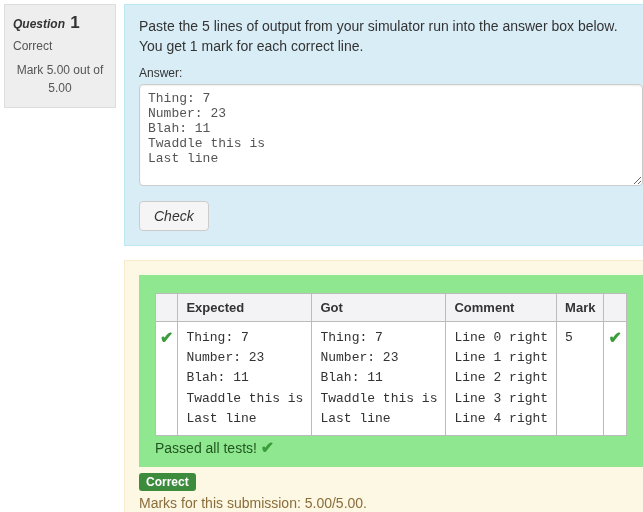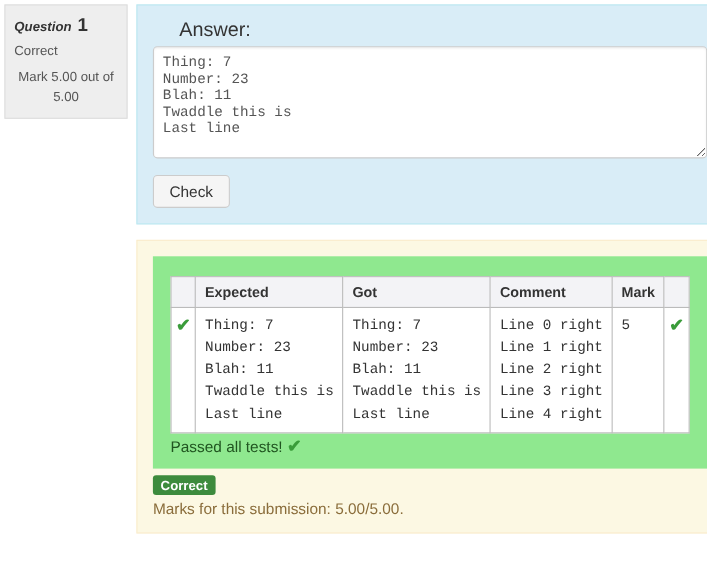--- a/index.html
+++ b/index.html
@@ -28,21 +28,21 @@
   .qinfo .state { margin-bottom: 8px; }
   .qinfo .mark { line-height: 1.5; text-align: center; }
   .rightcol { flex: 1 1 auto; display:flex; flex-direction:column; gap:14px; }
   .content-box {
     background: #d9edf7;
     border: 1px solid #bce8f1;
     color: #333;
     padding: 12px 14px 14px 14px;
   }
   .qtext { font-size: 14px; margin-bottom: 10px; color:#333; line-height:1.4; }
-  .anslabel { font-size: 18px; margin-bottom: 4px; margin-left: 24px; }
+  .anslabel { font-size: 12px; margin-bottom: 4px; }
   .answerarea {
     width: 100%;
     height: 102px;
     border: 1px solid #ccc;
     border-radius: 4px;
     background: #fff;
     padding: 6px 8px;
     font-family: "Courier New", Courier, monospace;
     font-size: 13px;
     color: #555;
@@ -51,20 +51,21 @@
   }
   .checkbtn-wrap { margin-top: 12px; }
   .checkbtn {
     background: #f5f5f5;
     border: 1px solid #ccc;
     border-radius: 4px;
     padding: 6px 14px;
     font-size: 14px;
     color: #333;
     cursor: pointer;
+    font-style: italic;
   }
   .outcome-box {
     background: #fcf8e3;
     border: 1px solid #faebcc;
     padding: 14px;
   }
   .result-wrap {
     background: #8fe88f;
     padding: 18px 16px 10px 16px;
   }
@@ -130,20 +131,21 @@
     <div class="qline">
       <span class="qlabel">Question</span>
       <span class="qnum">1</span>
     </div>
     <div class="state">Correct</div>
     <div class="mark">Mark 5.00 out of 5.00</div>
   </div>
 
   <div class="rightcol">
     <div class="content-box">
+      <div class="qtext">Paste the 5 lines of output from your simulator run into the answer box below. You get 1 mark for each correct line.</div>
       <div class="anslabel">Answer:</div>
       <textarea class="answerarea" style="">Thing: 7
 Number: 23
 Blah: 11
 Twaddle this is
 Last line</textarea>
       <div class="checkbtn-wrap">
         <button class="checkbtn">Check</button>
       </div>
     </div>

